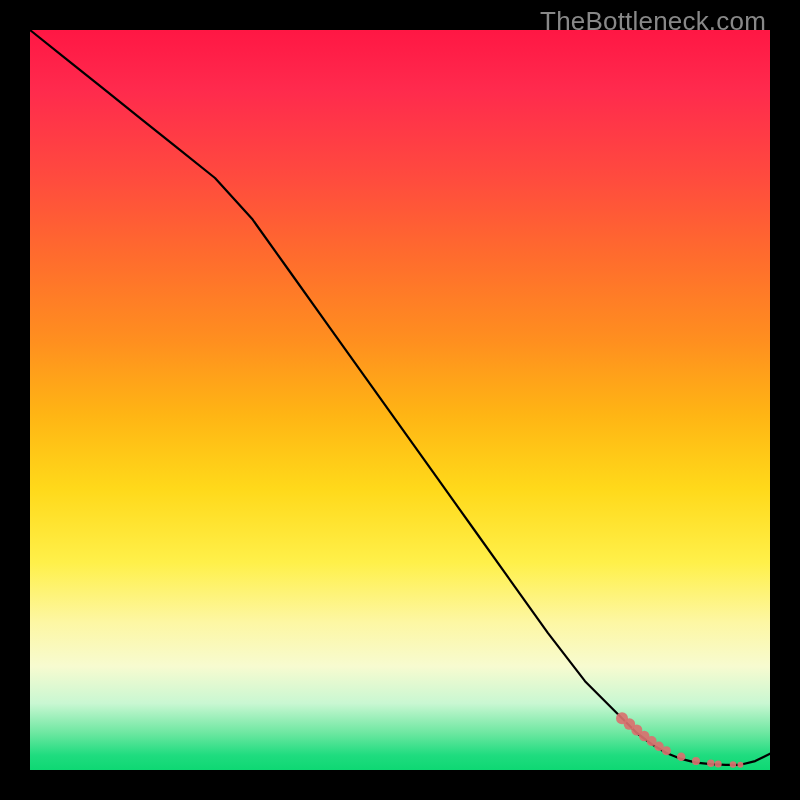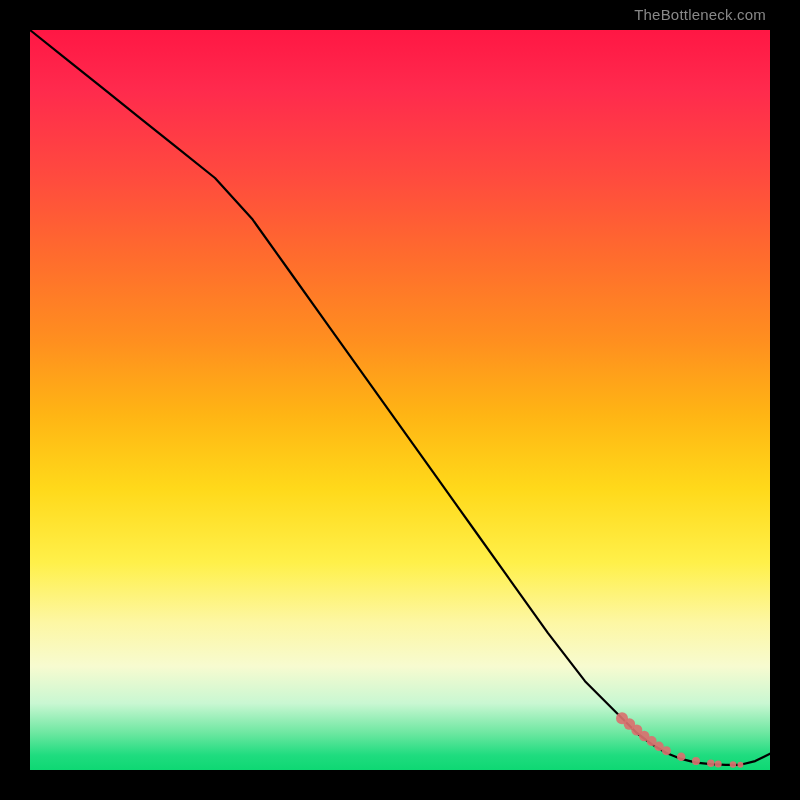--- a/index.html
+++ b/index.html
@@ -40,21 +40,21 @@
       #6de7a1 95%,
       #1fdc7f 98%,
       #0ed873 100%
     );
   }
   .watermark {
     position: absolute;
     right: 34px;
     top: 6px;
     color: #888;
-    font-size: 15px;
+    font-size: 26px;
     letter-spacing: 0.2px;
     user-select: none;
   }
   svg.overlay {
     position: absolute;
     left: 0;
     top: 0;
     width: 740px;
     height: 740px;
     overflow: visible;

